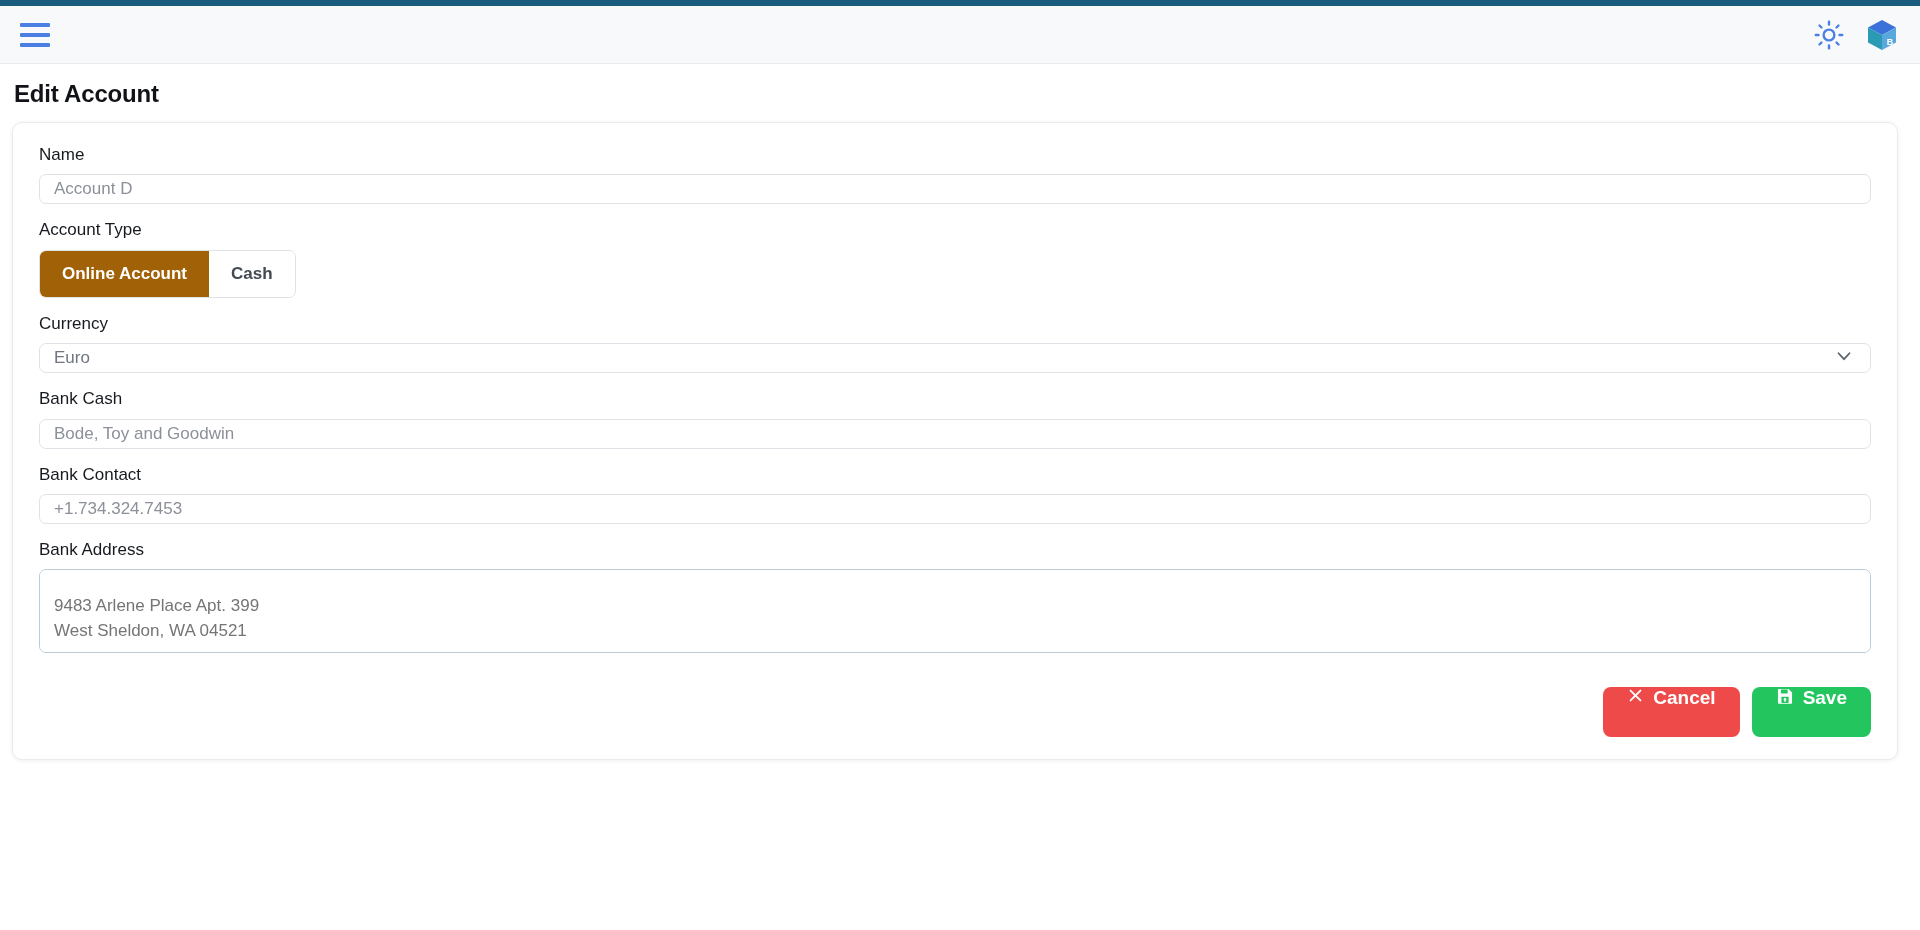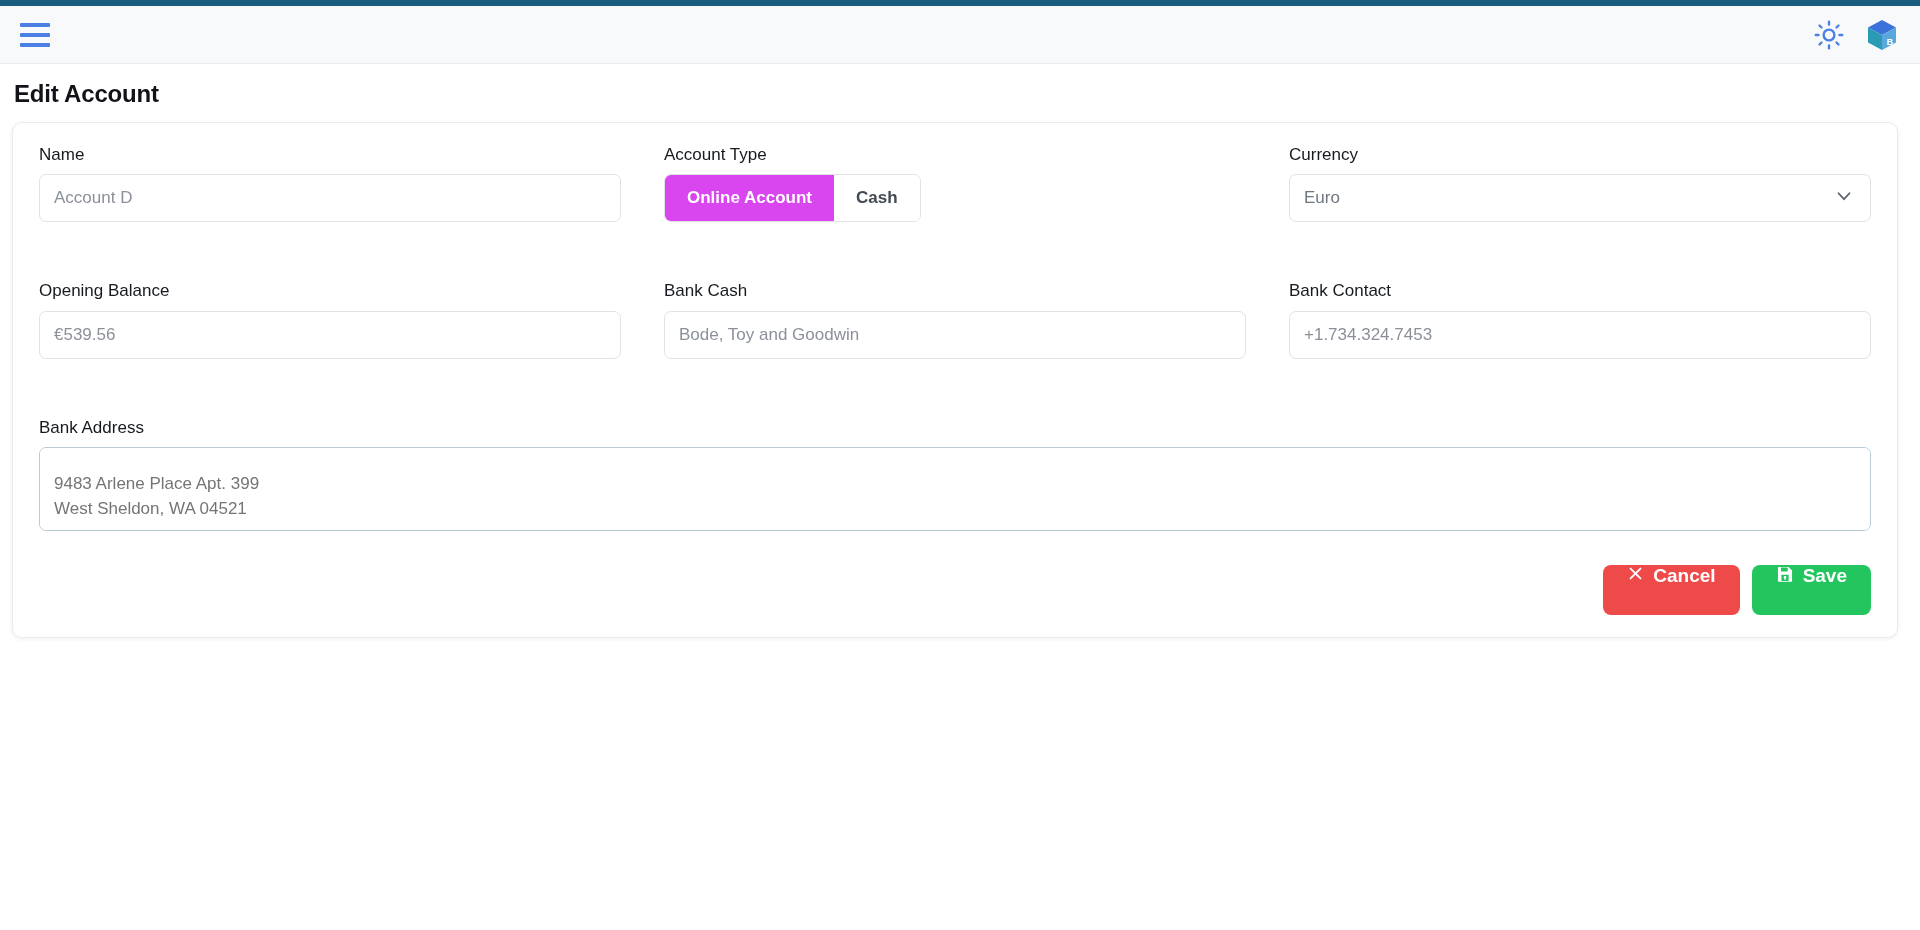--- a/index.html
+++ b/index.html
@@ -80,39 +80,38 @@
     background: #ffffff;
     border: 1px solid #e9ecef;
     border-radius: 10px;
     box-shadow: 0 1px 4px rgba(20,30,50,0.07);
     padding: 22px 26px 22px 26px;
     margin-right: 10px;
   }
 
   .form-grid {
     display: grid;
-    grid-template-columns: 1fr 1fr 1fr;
+    grid-template-columns: 1fr;
     column-gap: 24px;
     row-gap: 0;
-    gap: 43px;
   }
   .field {
     margin-bottom: 16px;
   }
   .field-label {
     display: block;
     font-size: 17px;
     color: #171a1f;
     margin-bottom: 9px;
     line-height: 1.2;
   }
 
   .control {
     width: 100%;
-    height: 48px;
+    height: 30px;
     border: 1px solid #dfe3e8;
     border-radius: 7px;
     background: #ffffff;
     font-family: "Liberation Sans", sans-serif;
     font-size: 17px;
     color: #6f7680;
     padding: 0 14px;
     display: flex;
     align-items: center;
     outline: none;
@@ -156,21 +155,21 @@
     font-weight: bold;
     color: #434a54;
     background: #ffffff;
     border: none;
     padding: 0 22px;
     height: 100%;
     cursor: pointer;
     white-space: nowrap;
   }
   .seg-btn.active {
-    background: #d946ef;
+    background: #a16207;
     color: #ffffff;
   }
 
   
   .card-actions {
     display: flex;
     justify-content: flex-end;
     gap: 12px;
     margin-top: 18px;
   }
@@ -258,24 +257,20 @@
         <div class="select-wrap">
           <div class="control">Euro</div>
           <span class="chevron">
             <svg width="22" height="22" viewBox="0 0 24 24" fill="none" stroke="#5d6470" stroke-width="2" stroke-linecap="round" stroke-linejoin="round">
               <polyline points="6,9 12,15.5 18,9"></polyline>
             </svg>
           </span>
         </div>
       </div>
 
-      <div class="field">
-        <label class="field-label">Opening Balance</label>
-        <input class="control" type="text" placeholder="€539.56" style="">
-      </div>
 
       <div class="field">
         <label class="field-label">Bank Cash</label>
         <input class="control" type="text" placeholder="Bode, Toy and Goodwin" style="">
       </div>
 
       <div class="field">
         <label class="field-label">Bank Contact</label>
         <input class="control" type="text" placeholder="+1.734.324.7453" style="">
       </div>

